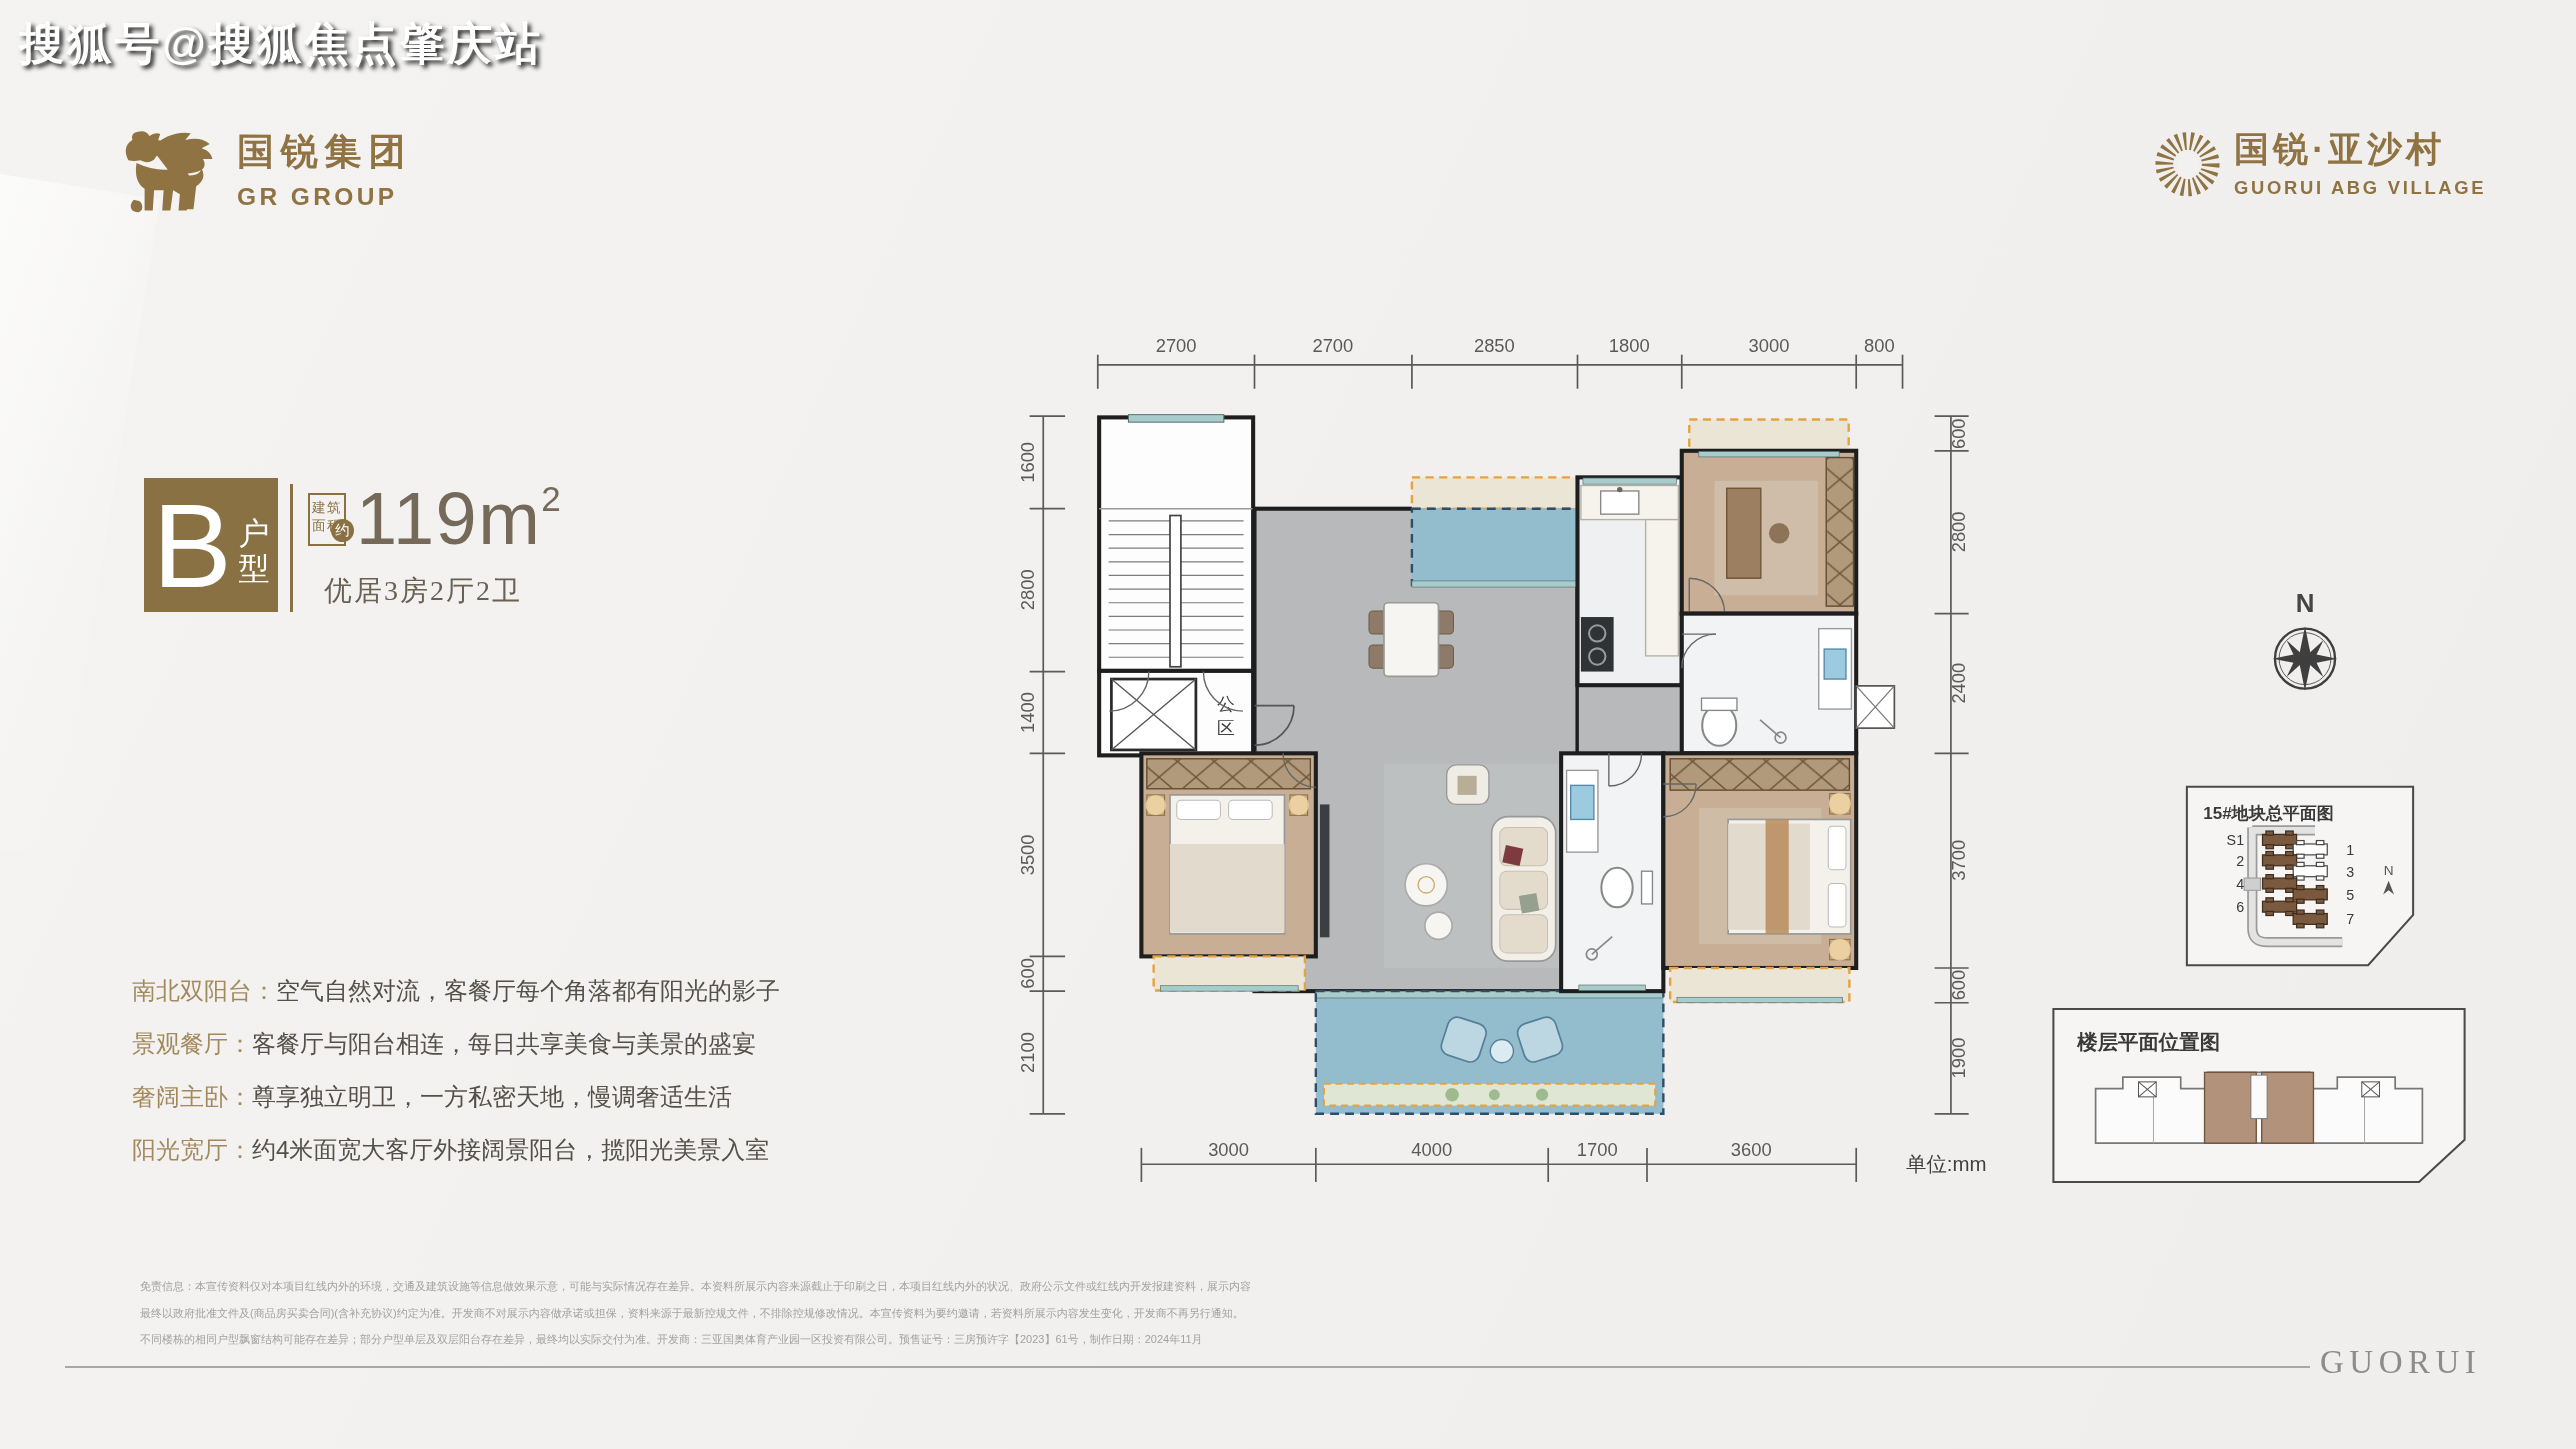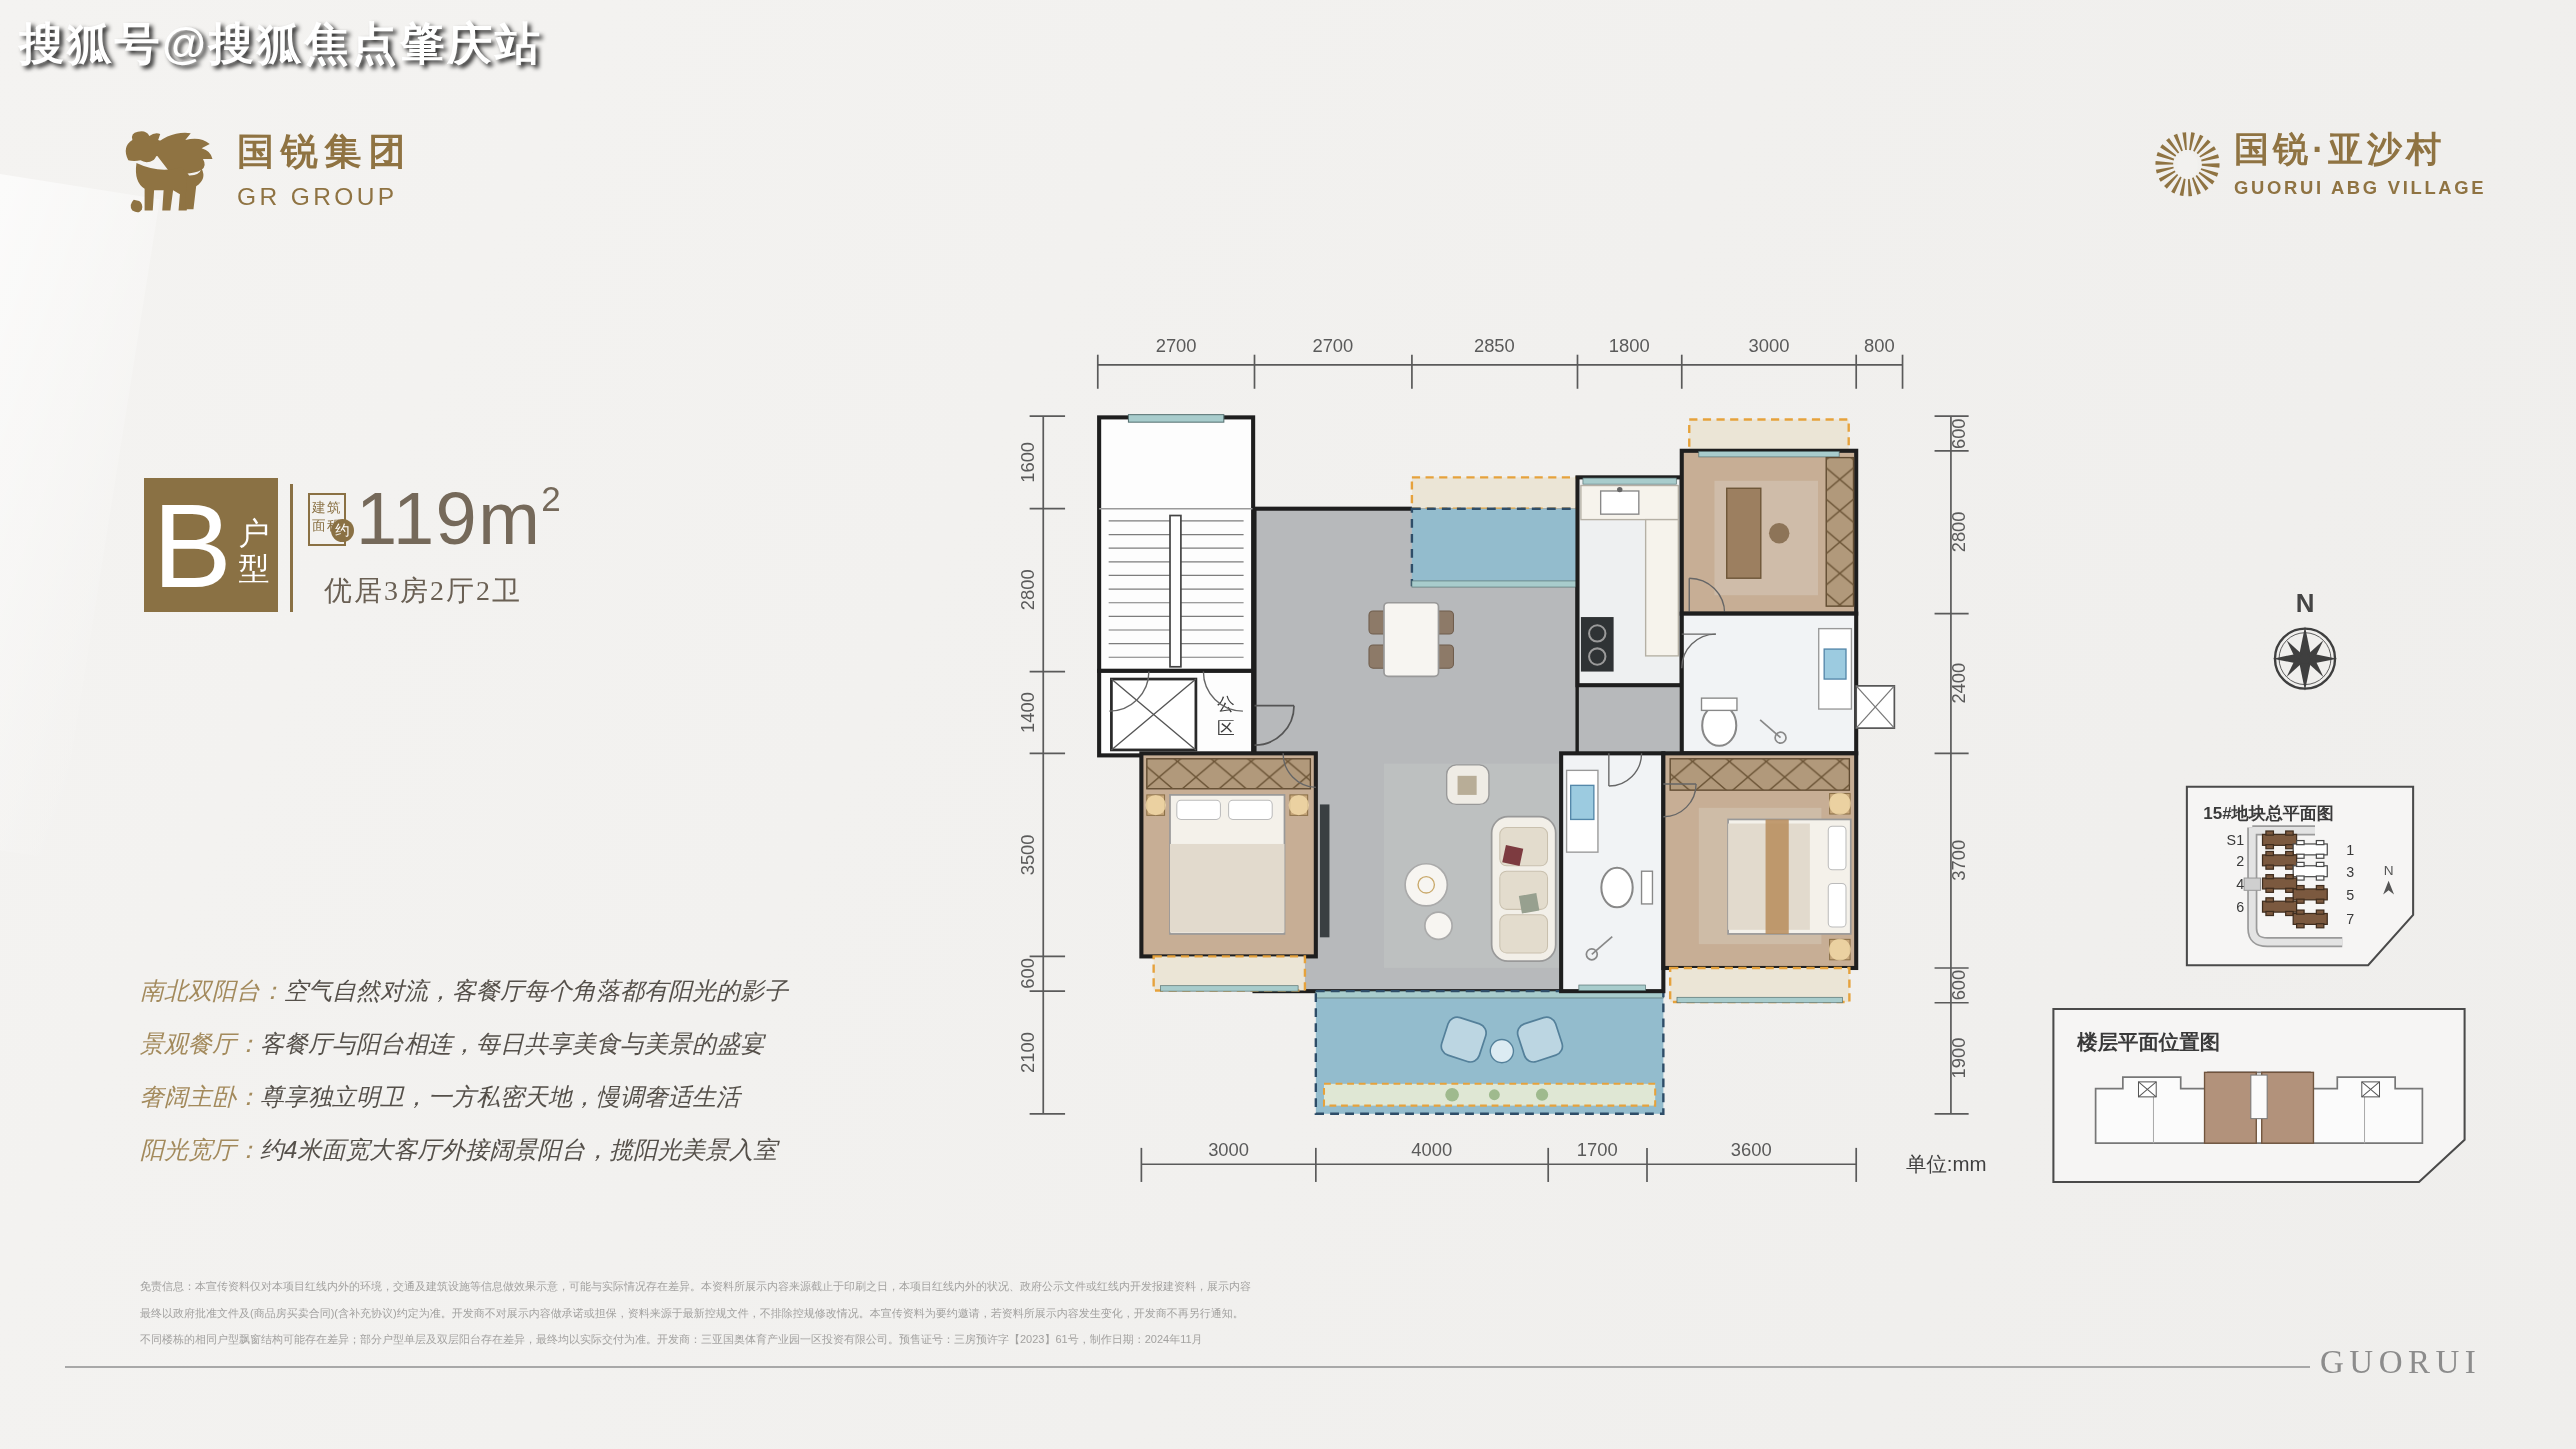--- a/index.html
+++ b/index.html
@@ -9,21 +9,21 @@
   .streak{position:absolute;left:-123px;top:177px;width:232px;height:668px;
         background:linear-gradient(100deg,rgba(255,255,255,.85),rgba(255,255,255,0));
         transform:rotate(9deg);}
   
   .watermark{position:absolute;left:19px;top:13.6px;font-size:45px;font-weight:bold;
         color:#ffffff;letter-spacing:2.7px;text-shadow:3.4px 3.4px 4.1px rgba(0,0,0,.85);}
   
   .brand-left{position:absolute;left:116px;top:121px;display:flex;align-items:center;}
   .brand-left .txt{margin-left:19px;color:#8f7342;}
   .brand-cn{font-size:37px;font-weight:bold;letter-spacing:6.8px;}
-  .brand-en{font-size:24.5px;font-weight:normal;letter-spacing:3.4px;margin-top:6px;}
+  .brand-en{font-size:24.5px;font-weight:bold;letter-spacing:3.4px;margin-top:6px;}
   
   .brand-right{position:absolute;left:2152px;top:126px;display:flex;align-items:flex-start;}
   .brand-right .txt{margin-left:11px;color:#8f7342;}
   .proj-cn{font-size:35px;font-weight:bold;letter-spacing:4.1px;}
   .proj-en{font-size:18.4px;font-weight:bold;letter-spacing:2.7px;margin-top:4.1px;}
   
   .b-box{position:absolute;left:144px;top:478px;width:134px;height:134px;background:#8a7144;
         display:flex;align-items:center;justify-content:center;color:#fff;}
   .b-letter{font-size:119px;line-height:119px;font-weight:400;}
   .b-type{display:flex;flex-direction:column;margin-left:6.8px;margin-top:12.3px;}
@@ -31,21 +31,21 @@
   .b-divider{position:absolute;left:290px;top:484px;width:2.7px;height:128px;background:#8a7144;}
   .area-label-box{position:absolute;left:308px;top:493px;width:34px;height:45px;border:2px solid #8a7144;
         color:#8a7144;font-size:13.6px;line-height:17.7px;text-align:center;padding-top:4.1px;letter-spacing:1.4px;}
   .approx-badge{position:absolute;left:331px;top:519px;width:23px;height:23px;border-radius:50%;
         background:#8a7144;color:#fff;font-size:14.3px;display:flex;align-items:center;justify-content:center;}
   .area-value{position:absolute;left:356px;top:482px;color:#75695a;display:flex;align-items:flex-start;}
   .area-num{font-size:74px;line-height:74px;letter-spacing:1.4px;}
   .area-sup{font-size:35px;line-height:35px;margin-top:-1.4px;}
   .layout-line{position:absolute;left:324px;top:572px;font-size:28px;color:#6a6054;letter-spacing:2px;font-family:Liberation Serif, serif;}
   
-  .features{position:absolute;left:140px;top:976px;font-style:italic;}
+  .features{position:absolute;left:132px;top:976px;}
   .feature{font-size:24px;line-height:30px;margin-bottom:23px;white-space:nowrap;}
   .feature .lab{color:#a38a5c;font-weight:500;}
   .feature .body{color:#55504a;}
   
   .disclaimer{position:absolute;left:140px;top:1273px;color:#a3a2a0;font-size:11px;line-height:26.6px;}
   .disclaimer div{white-space:nowrap;}
   
   .footer-line{position:absolute;left:65px;top:1366px;width:2245px;height:2px;background:#a8a8a8;}
   .footer-logo{position:absolute;left:2320px;top:1344px;font-family:"Liberation Serif",serif;
         font-size:33px;color:#8c8c8c;letter-spacing:5.5px;text-align:right;}

